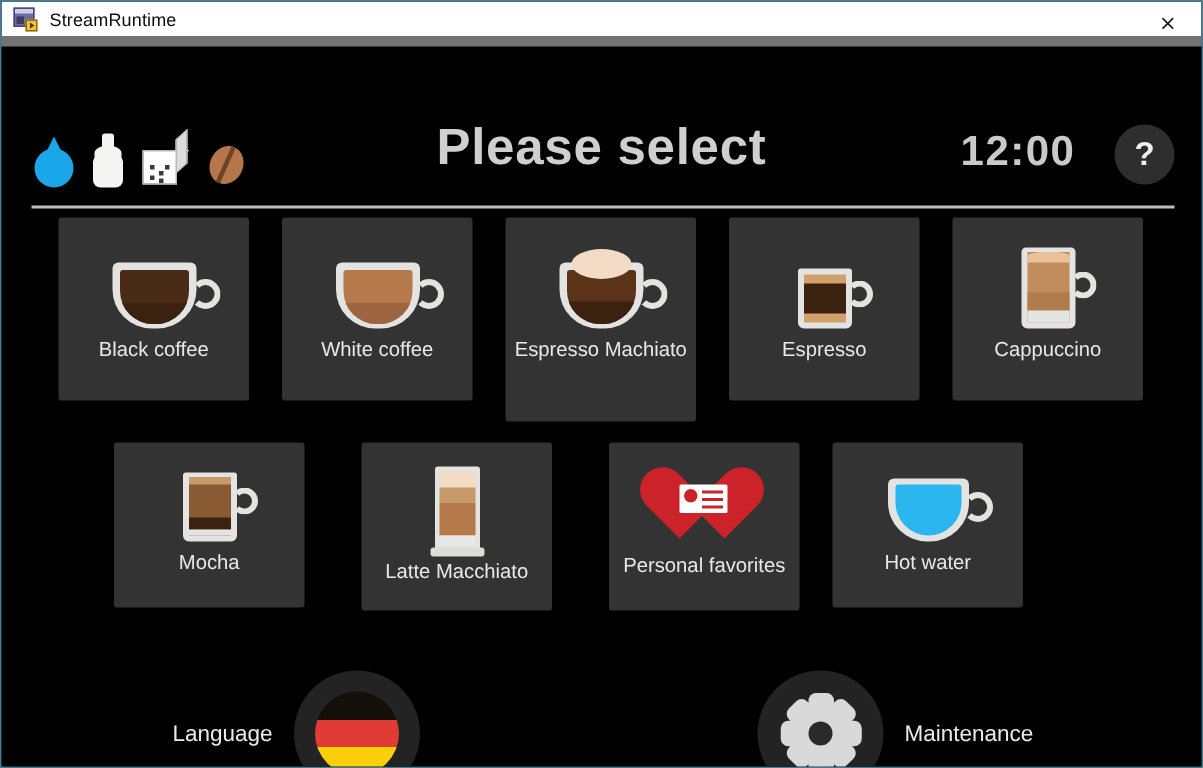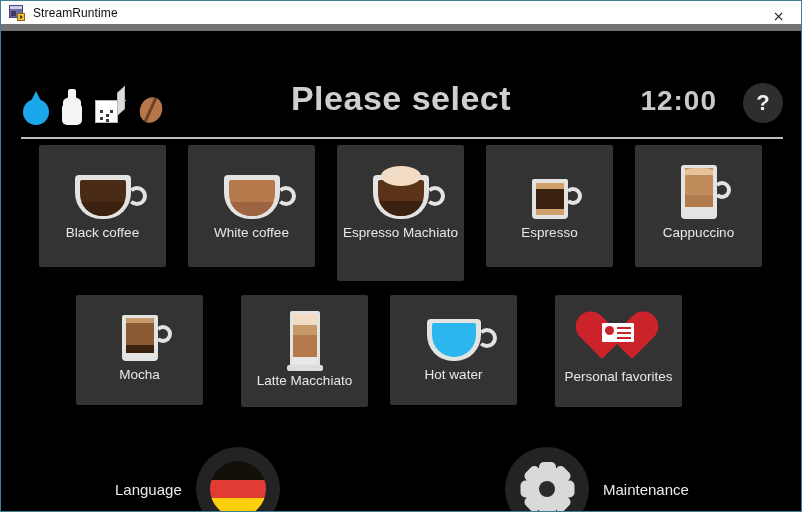--- a/index.html
+++ b/index.html
@@ -626,46 +626,46 @@
                 <div style="position:absolute;left:3px;top:24px;width:24px;height:22px;background:#b5794c;"></div>
                 <div style="position:absolute;left:3px;top:46px;width:24px;height:7px;background:#e8e8e6;"></div>
               </div>
               <div style="position:absolute;left:-3px;bottom:-4px;width:36px;height:6px;background:#dcdcda;border-radius:2px;"></div>
             </div>
           </div>
           <div class="tile-label">Latte Macchiato</div>
         </div>
 
 
-        <div class="tile tile-r2">
-          <div class="tile-art" style="height:54px;">
-            <div class="mug">
-              <div class="handle" style="top:9px;"></div>
-              <div class="shell" style="width:54px;height:42px;">
-                <div class="liquid" style="left:5px;top:4px;width:44px;height:34px;background:#2cb6f0;"></div>
-              </div>
-            </div>
-          </div>
-          <div class="tile-label">Hot water</div>
-        </div>
-
         <div class="tile tile-r2-tall">
           <div class="tile-art" style="height:56px;">
             <div class="heart-wrap">
               <div class="heart"></div>
               <div class="card">
                 <div class="ch"></div>
                 <div class="cl" style="top:4px;"></div>
                 <div class="cl" style="top:9px;"></div>
                 <div class="cl" style="top:14px;"></div>
               </div>
             </div>
           </div>
           <div class="tile-label">Personal favorites</div>
         </div>
+
+        <div class="tile tile-r2">
+          <div class="tile-art" style="height:54px;">
+            <div class="mug">
+              <div class="handle" style="top:9px;"></div>
+              <div class="shell" style="width:54px;height:42px;">
+                <div class="liquid" style="left:5px;top:4px;width:44px;height:34px;background:#2cb6f0;"></div>
+              </div>
+            </div>
+          </div>
+          <div class="tile-label">Hot water</div>
+        </div>
       </div>
     </div>
 
     <div class="bottom">
 
       <div class="lang-group">
         <span class="bottom-label">Language</span>
         <div class="round-btn">
           <div class="flag">
             <div class="f1"></div>

